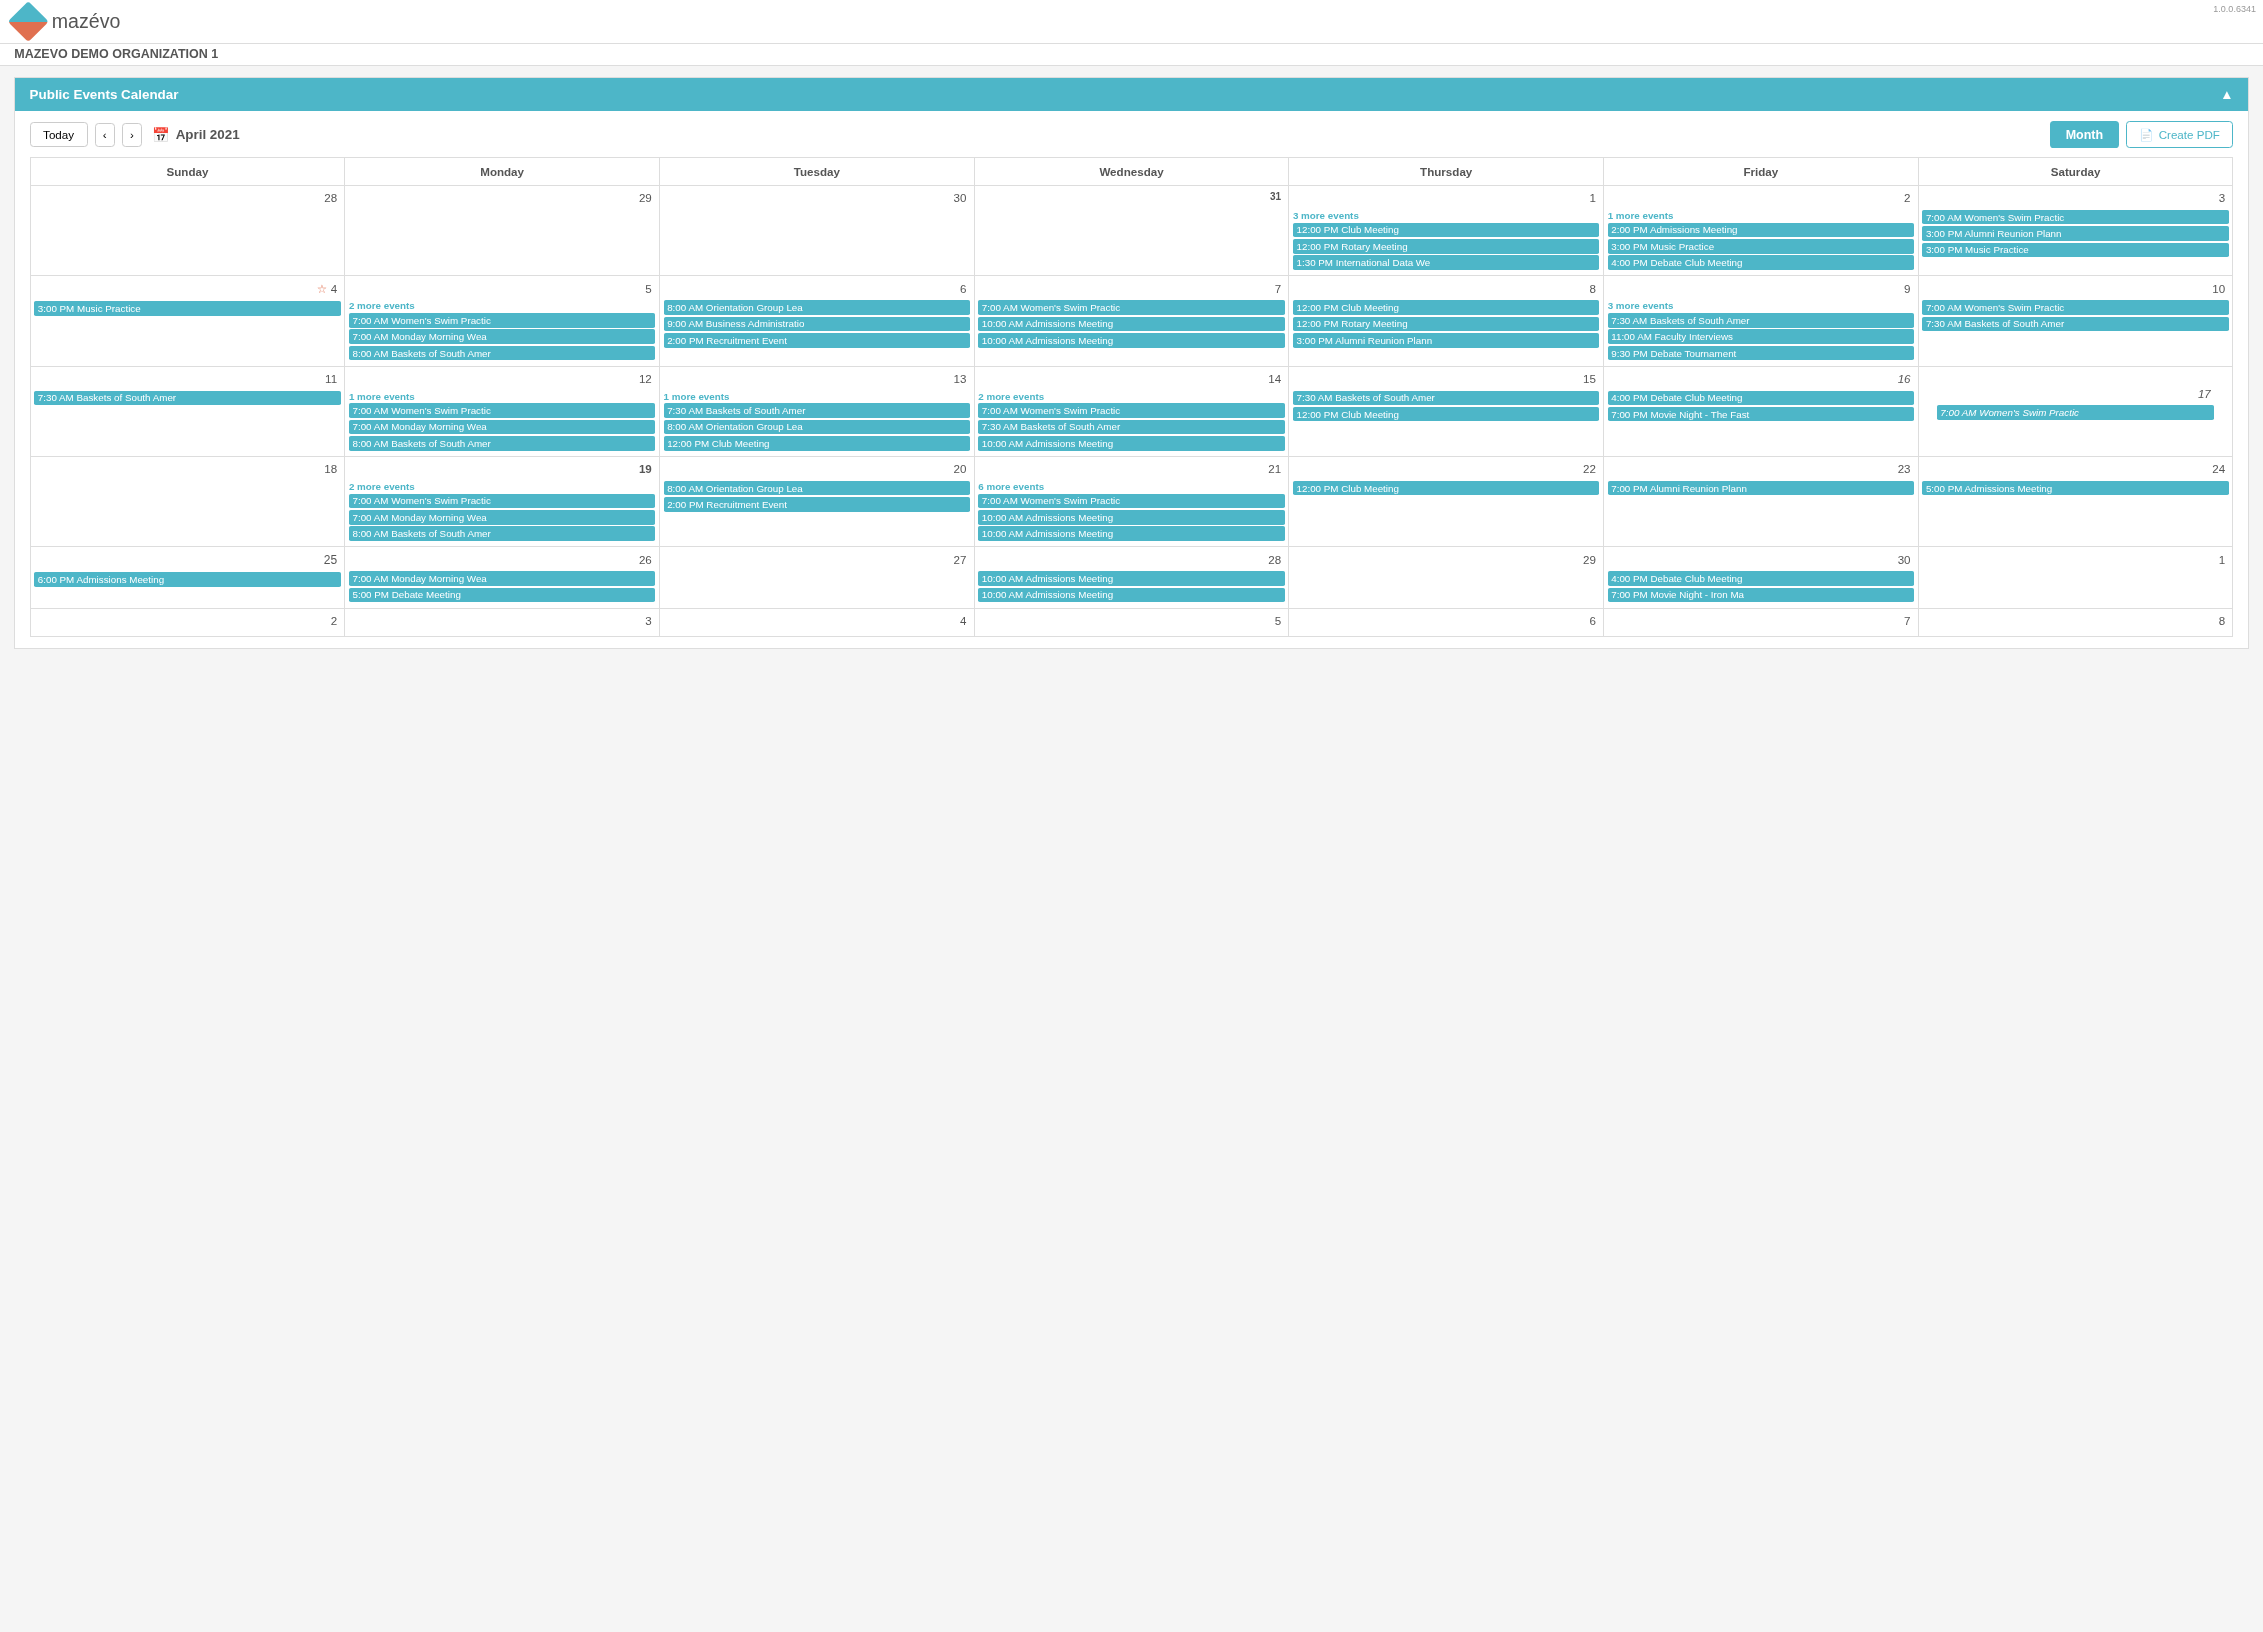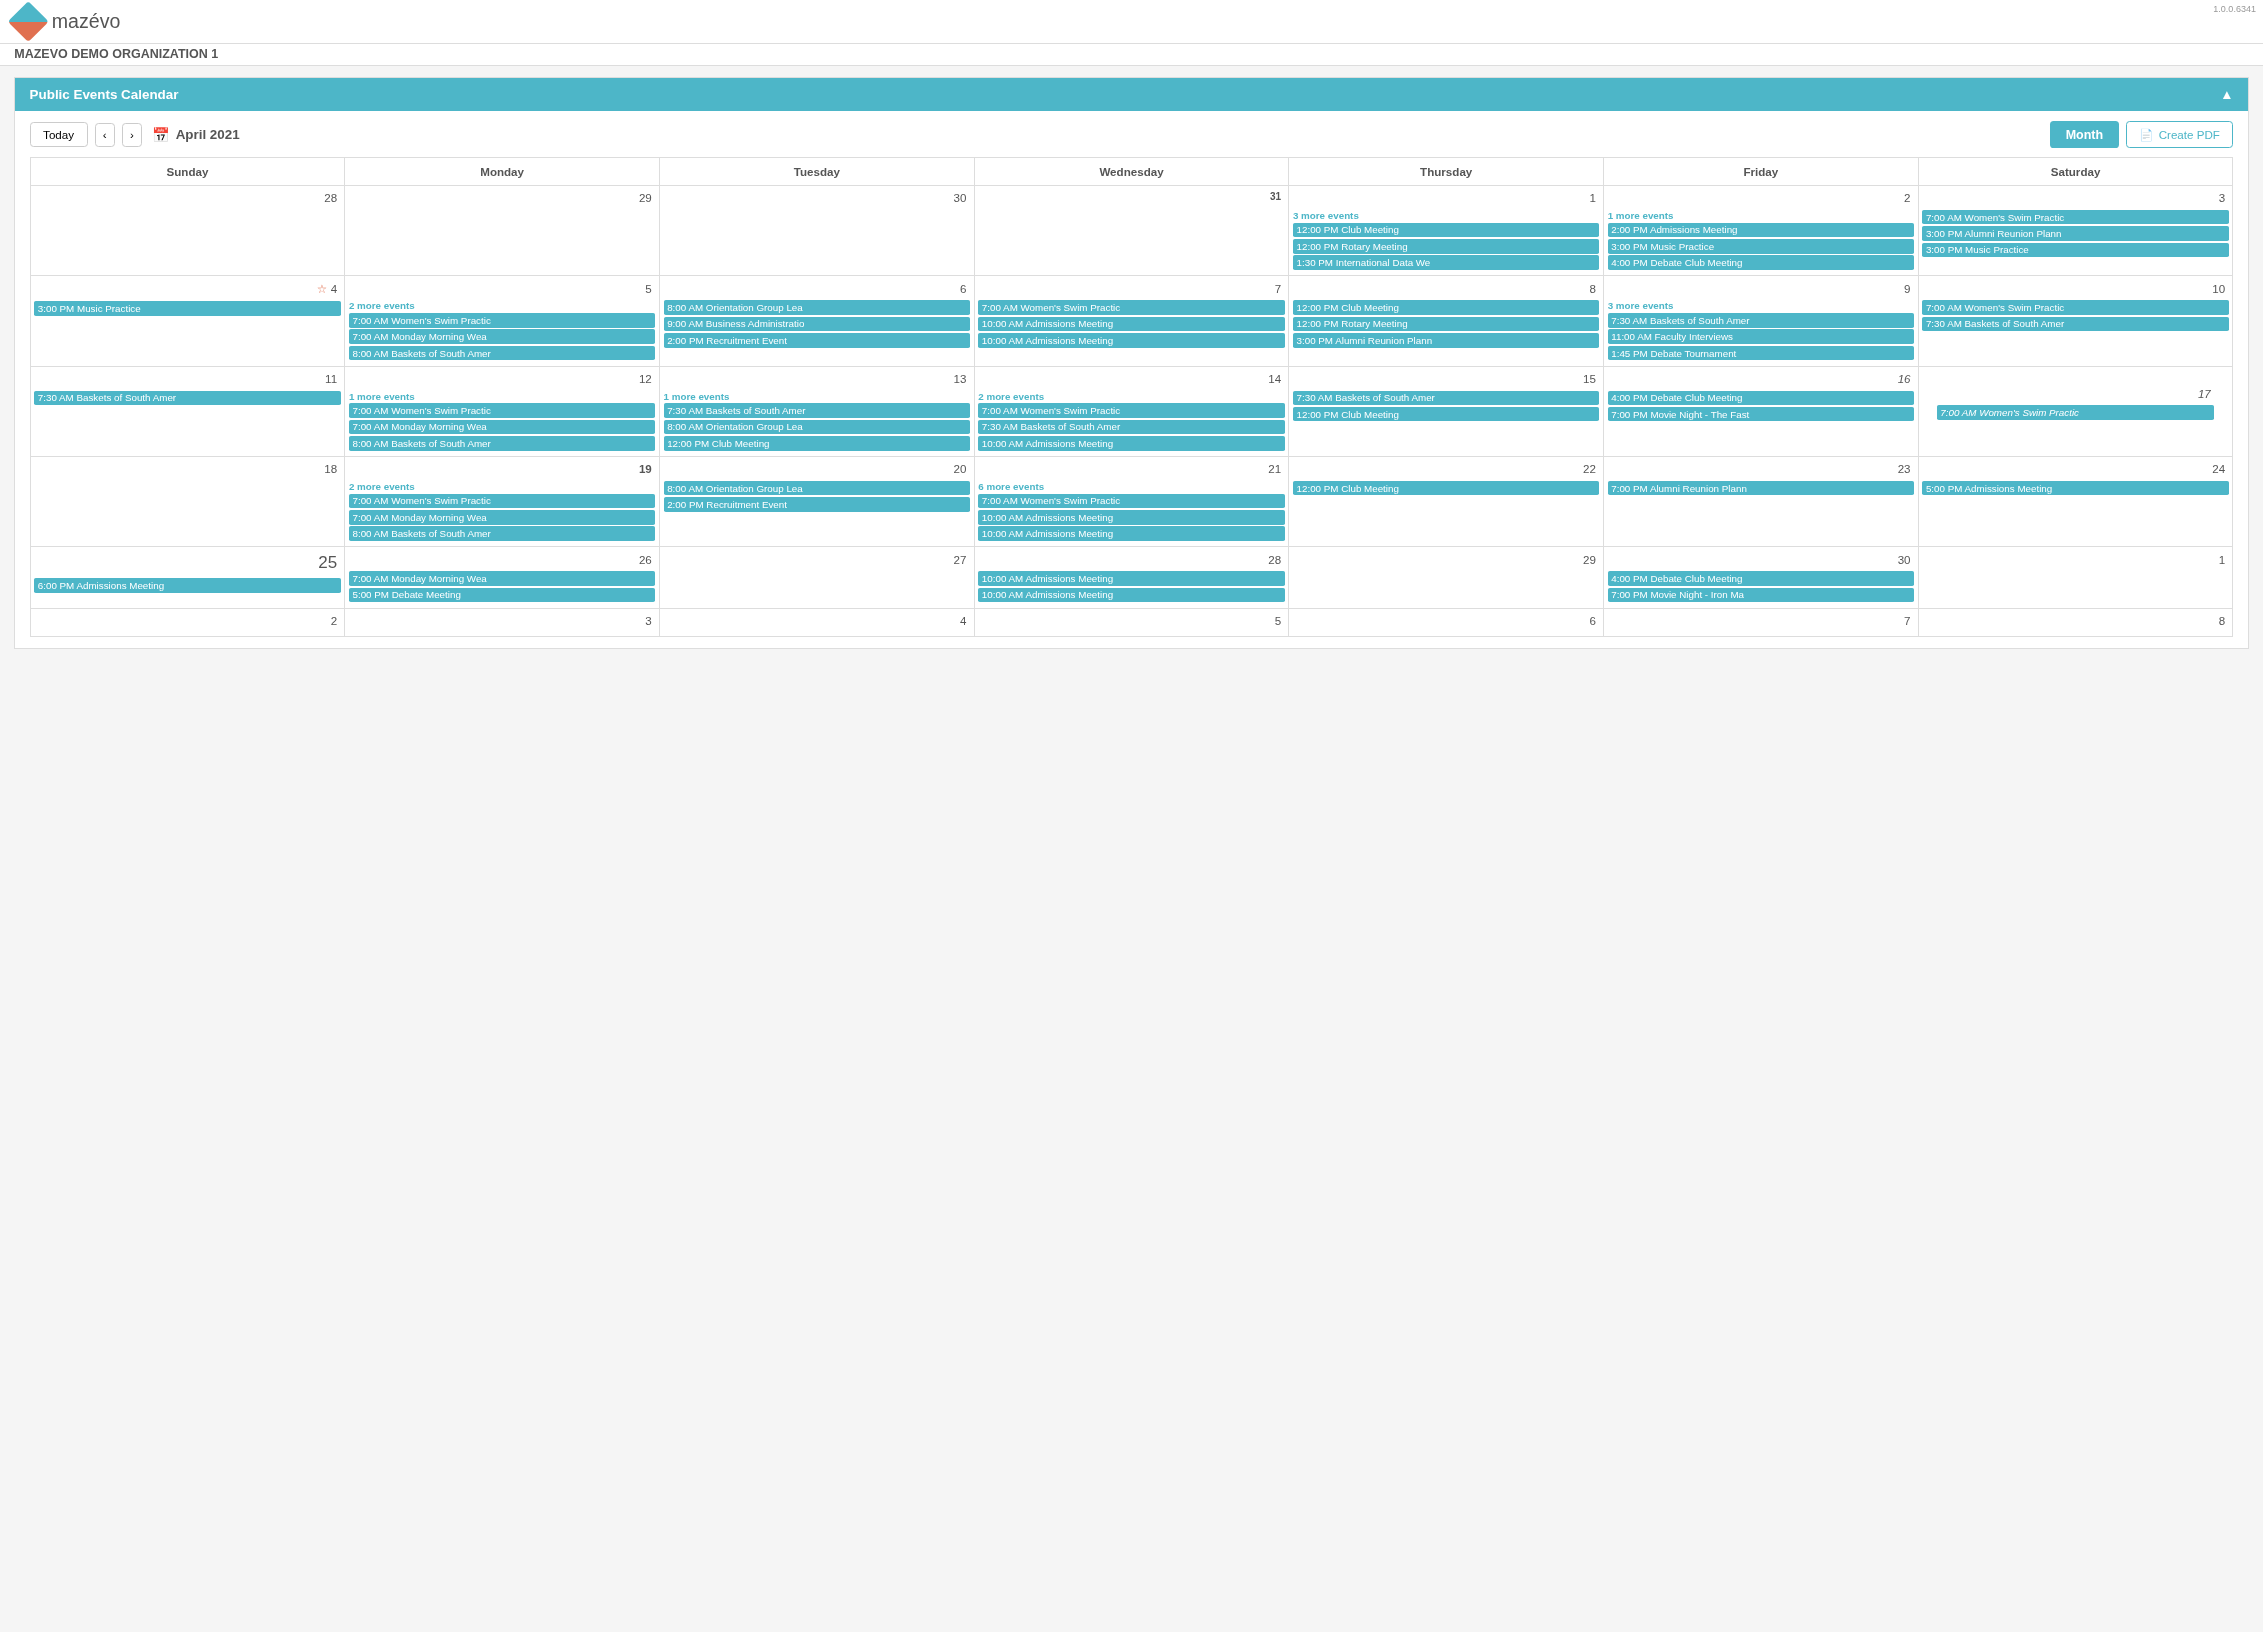--- a/index.html
+++ b/index.html
@@ -151,21 +151,21 @@
                 <div style="text-align: right; font-size: 11.6px; color: rgb(85, 85, 85); margin-bottom: 3.6px; padding: 1.8px 3.6px;"><span>8</span></div>
                 <div class="event-item">12:00 PM  Club Meeting</div>
                 <div class="event-item">12:00 PM  Rotary Meeting</div>
                 <div class="event-item">3:00 PM  Alumni Reunion Plann</div>
               </td>
               <td style="min-height: 89px; vertical-align: top; padding: 3.6px;">
                 <div style="text-align: right; font-size: 11.6px; color: rgb(85, 85, 85); margin-bottom: 3.6px; padding: 1.8px 3.6px;"><span>9</span></div>
                 <div class="event-more">3 more events</div>
                 <div class="event-item">7:30 AM  Baskets of South Amer</div>
                 <div class="event-item">11:00 AM  Faculty Interviews</div>
-                <div class="event-item">1:45 PM  Debate Tournament</div>
+                <div class="event-item">9:30 PM  Debate Tournament</div>
               </td>
               <td style="min-height: 89px; vertical-align: top; padding: 3.6px;">
                 <div style="text-align: right; font-size: 11.6px; color: rgb(85, 85, 85); margin-bottom: 3.6px; padding: 1.8px 3.6px;"><span>10</span></div>
                 <div class="event-item">7:00 AM  Women's Swim Practic</div>
                 <div class="event-item">7:30 AM  Baskets of South Amer</div>
               </td>
             </tr>
             <tr>
               <td style="min-height: 89px; vertical-align: top; padding: 3.6px;">
                 <div style="text-align: right; font-size: 11.6px; color: rgb(85, 85, 85); margin-bottom: 3.6px; padding: 1.8px 3.6px;"><span>11</span></div>
@@ -238,21 +238,21 @@
                 <div style="text-align: right; font-size: 11.6px; color: rgb(85, 85, 85); margin-bottom: 3.6px; padding: 1.8px 3.6px;"><span>23</span></div>
                 <div class="event-item">7:00 PM  Alumni Reunion Plann</div>
               </td>
               <td style="min-height: 89px; vertical-align: top; padding: 3.6px;">
                 <div style="text-align: right; font-size: 11.6px; color: rgb(85, 85, 85); margin-bottom: 3.6px; padding: 1.8px 3.6px;"><span>24</span></div>
                 <div class="event-item">5:00 PM  Admissions Meeting</div>
               </td>
             </tr>
             <tr>
               <td style="min-height: 89px; vertical-align: top; padding: 3.6px;">
-                <div style="text-align: right; font-size: 17px; color: rgb(85, 85, 85); margin-bottom: 3.6px; padding: 1.8px 3.6px;"><span>25</span></div>
+                <div style="text-align: right; font-size: 12px; color: rgb(85, 85, 85); margin-bottom: 3.6px; padding: 1.8px 3.6px;"><span>25</span></div>
                 <div class="event-item">6:00 PM  Admissions Meeting</div>
               </td>
               <td style="min-height: 89px; vertical-align: top; padding: 3.6px;">
                 <div style="text-align: right; font-size: 11.6px; color: rgb(85, 85, 85); margin-bottom: 3.6px; padding: 1.8px 3.6px;"><span>26</span></div>
                 <div class="event-item">7:00 AM  Monday Morning Wea</div>
                 <div class="event-item">5:00 PM  Debate Meeting</div>
               </td>
               <td style="min-height: 89px; vertical-align: top; padding: 3.6px;">
                 <div style="text-align: right; font-size: 11.6px; color: rgb(85, 85, 85); margin-bottom: 3.6px; padding: 1.8px 3.6px;"><span>27</span></div>
               </td>

